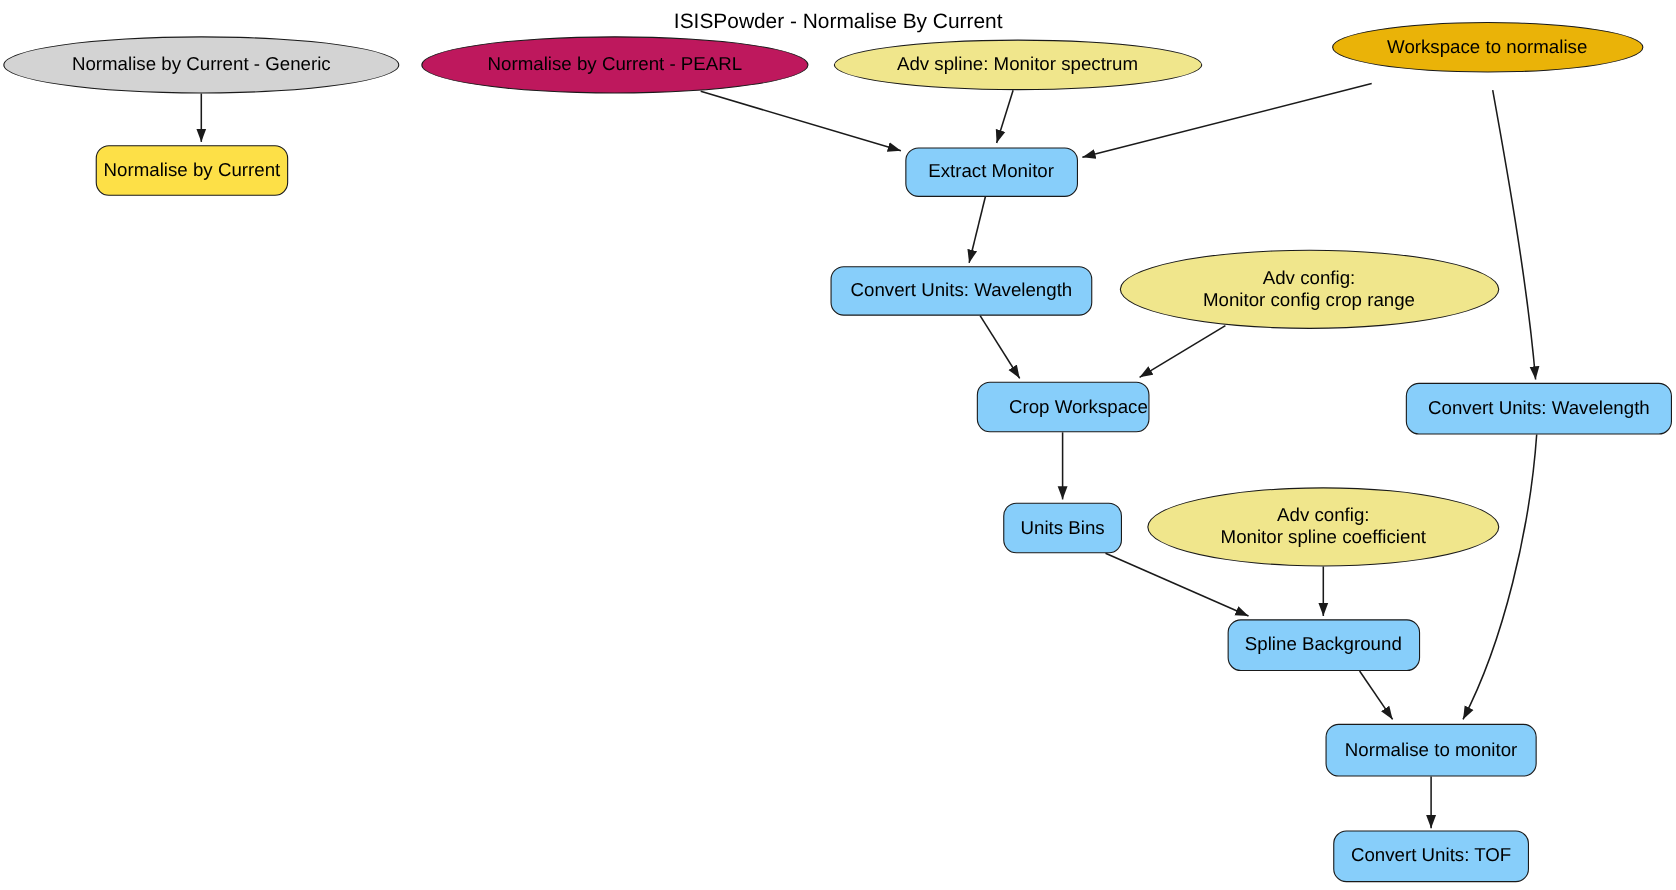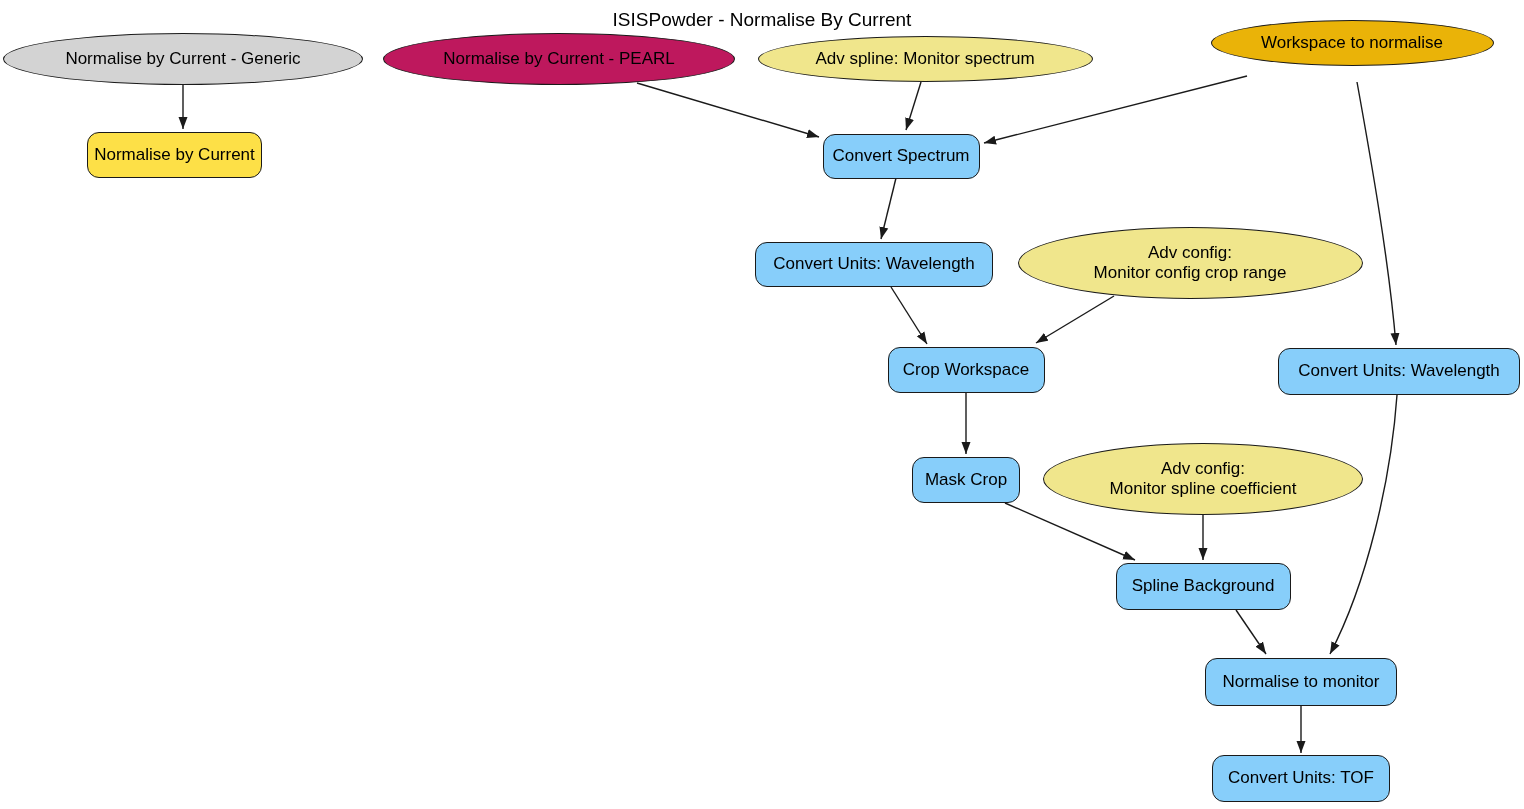--- a/index.html
+++ b/index.html
@@ -88,37 +88,37 @@
       <div class="node ellipse" style="left: 757.5px; top: 36px; width: 335px; height: 46px; background: rgb(240, 230, 140); border-color: rgb(26, 26, 26); color: rgb(0, 0, 0);">
         <span>Adv spline: Monitor spectrum</span>
       </div>
       <div class="node ellipse" style="left: 1210.5px; top: 20px; width: 283px; height: 46px; background: #eab308; border-color: rgb(26, 26, 26); color: rgb(0, 0, 0);">
         <span>Workspace to normalise</span>
       </div>
       <div class="node rounded-box" style="left: 87px; top: 132px; width: 175px; height: 46px; background: #fde047; border-color: rgb(26, 26, 26); color: rgb(0, 0, 0);">
         <span>Normalise by Current</span>
       </div>
       <div class="node rounded-box" style="left: 822.5px; top: 133.5px; width: 157px; height: 45px; background: rgb(135, 206, 250); border-color: rgb(26, 26, 26); color: rgb(0, 0, 0);">
-        <span>Convert Spectrum</span>
+        <span>Extract Monitor</span>
       </div>
       <div class="node rounded-box" style="left: 755px; top: 241.5px; width: 238px; height: 45px; background: rgb(135, 206, 250); border-color: rgb(26, 26, 26); color: rgb(0, 0, 0);">
         <span>Convert Units: Wavelength</span>
       </div>
       <div class="node ellipse" style="left: 1017.5px; top: 227px; width: 345px; height: 72px; background: rgb(240, 230, 140); border-color: rgb(26, 26, 26); color: rgb(0, 0, 0);">
         <span>Adv config:</span>
         <span>Monitor config crop range</span>
       </div>
-      <div class="node rounded-box" style="left: 887.5px; top: 347px; width: 157px; height: 46px; background: rgb(135, 206, 250); border-color: rgb(26, 26, 26); color: rgb(0, 0, 0);">
+      <div class="node rounded-box" style="left: 887.5px; top: 347px; width: 157px; height: 46px; background: rgb(135, 206, 250); border-color: rgb(26, 26, 26); color: rgb(0, 0, 0); align-items: flex-end;">
         <span>Crop Workspace</span>
       </div>
       <div class="node rounded-box" style="left: 1278px; top: 347.5px; width: 242px; height: 47px; background: rgb(135, 206, 250); border-color: rgb(26, 26, 26); color: rgb(0, 0, 0);">
         <span>Convert Units: Wavelength</span>
       </div>
       <div class="node rounded-box" style="left: 912px; top: 457px; width: 108px; height: 46px; background: rgb(135, 206, 250); border-color: rgb(26, 26, 26); color: rgb(0, 0, 0);">
-        <span>Mask Crop</span>
+        <span>Units Bins</span>
       </div>
       <div class="node ellipse" style="left: 1043px; top: 443px; width: 320px; height: 72px; background: rgb(240, 230, 140); border-color: rgb(26, 26, 26); color: rgb(0, 0, 0);">
         <span>Adv config:</span>
         <span>Monitor spline coefficient</span>
       </div>
       <div class="node rounded-box" style="left: 1115.5px; top: 562.5px; width: 175px; height: 47px; background: rgb(135, 206, 250); border-color: rgb(26, 26, 26); color: rgb(0, 0, 0);">
         <span>Spline Background</span>
       </div>
       <div class="node rounded-box" style="left: 1205px; top: 658px; width: 192px; height: 48px; background: rgb(135, 206, 250); border-color: rgb(26, 26, 26); color: rgb(0, 0, 0);">
         <span>Normalise to monitor</span>

